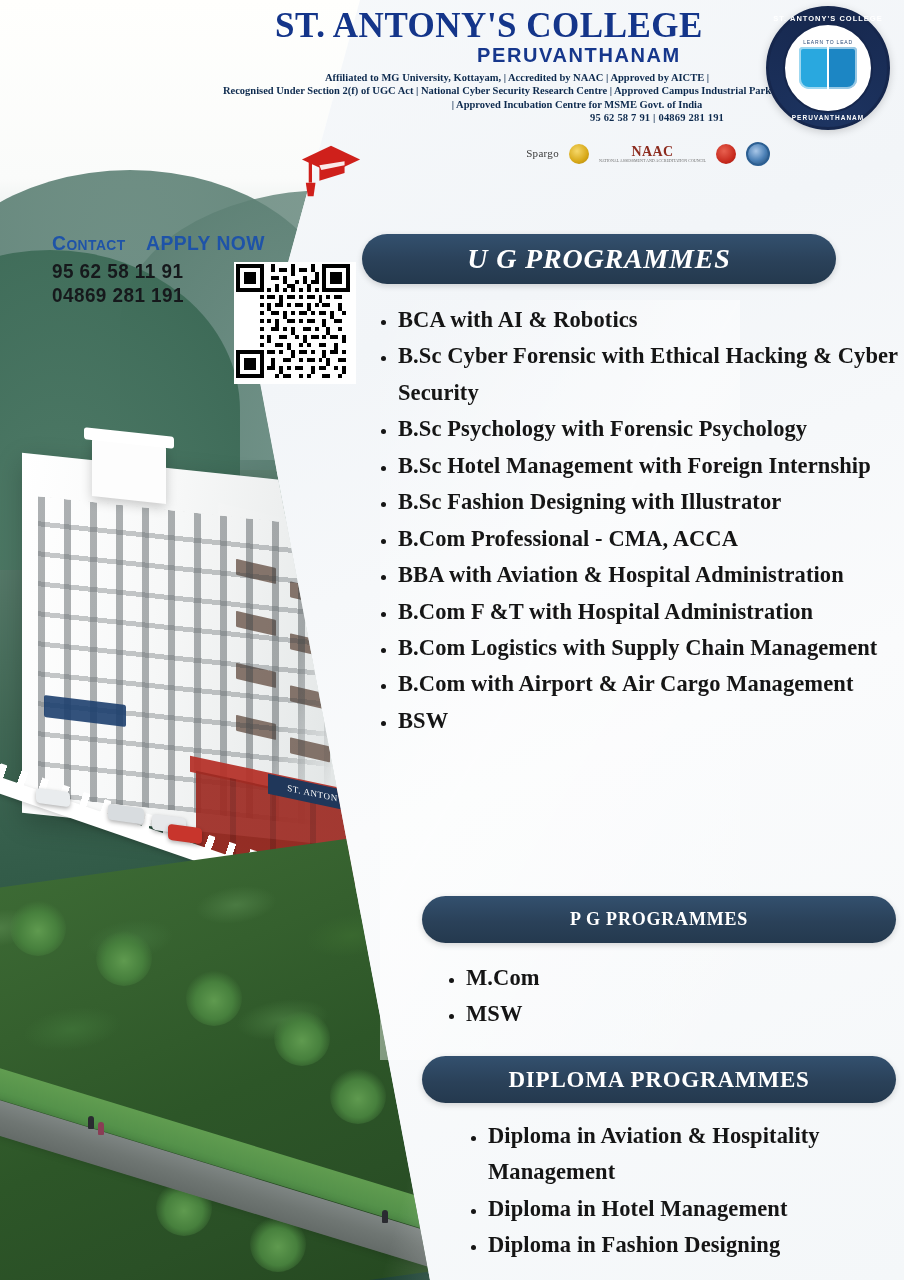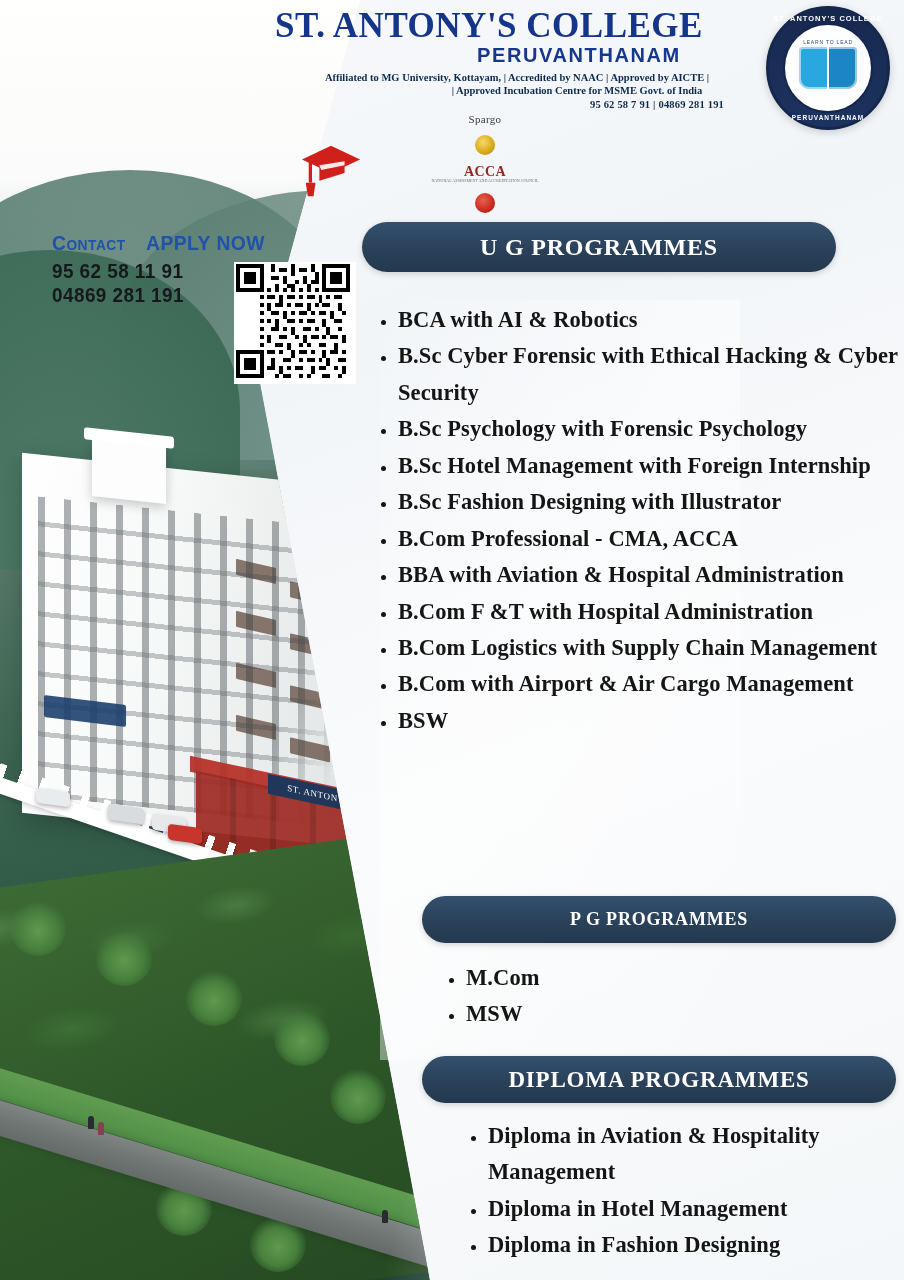--- a/index.html
+++ b/index.html
@@ -232,21 +232,21 @@
   }
   .accred div { white-space:nowrap; }
   .accred .l1 { padding-left:40px; }
   .accred .l2 { padding-left:0; }
   .accred .l3 { padding-left:160px; }
   .accred .phone { padding-left:320px; letter-spacing:.2px; }
 
   
   .badges {
     display:flex; align-items:center; justify-content:flex-end;
-    gap:10px; margin-top:3px; padding-right:120px;flex-direction:column;
+    gap:10px; margin-top:17px; padding-right:120px;
   }
   .badge { display:flex; align-items:center; justify-content:center; }
   .badge-spargo {
     font-family:"Liberation Serif", serif; font-size:11px; color:#3b3b3b;
     letter-spacing:.3px; line-height:1;
   }
   .badge-circle {
     width:20px; height:20px; border-radius:50%;
   }
   .b-gold { background: radial-gradient(circle at 40% 35%, #f6d86a 0%, #d7a817 60%, #a87c0c 100%); }
@@ -358,21 +358,21 @@
     background: linear-gradient(180deg, #33506e 0%, #2a4159 55%, #24394e 100%);
     border-radius: 30px;
     color:#ffffff;
     font-family:"Liberation Serif", serif;
     font-weight:700;
     text-align:center;
     display:flex; align-items:center; justify-content:center;
     letter-spacing:.8px;
     box-shadow: 0 2px 6px rgba(0,0,0,.16);
   }
-  .banner-ug   { left:362px; top:222px; width:474px; height:50px; font-size:24px; }
+  .banner-ug   { left:362px; top:234px; width:474px; height:50px; font-size:28px;font-style:italic; }
   .banner-pg   { left:422px; top:896px; width:474px; height:47px; font-size:18px; }
   .banner-dip  { left:422px; top:1056px; width:474px; height:47px; font-size:23px; }
 
   
   ul.prog {
     position:absolute;
     margin:0;
     padding:0 0 0 26px;
     list-style: disc;
     font-family:"Liberation Serif", serif;
@@ -447,30 +447,31 @@
   </div>
 
   <div class="panel"></div>
   <div class="panel-sheen"></div>
 
   <div class="header">
     <div class="college-name">ST. ANTONY'S COLLEGE</div>
     <div class="college-place">PERUVANTHANAM</div>
     <div class="accred">
       <div class="l1">Affiliated to MG University, Kottayam, | Accredited by NAAC | Approved by AICTE |</div>
+      <div class="l2">Recognised Under Section 2(f) of UGC Act | National Cyber Security Research Centre | Approved Campus Industrial Park</div>
       <div class="l3">| Approved Incubation Centre for MSME Govt. of India</div>
       <div class="phone">95 62 58 7 91 | 04869 281 191</div>
     </div>
     <div class="badges">
       <div class="badge badge-spargo">Spargo</div>
       <div class="badge">
           <span class="badge-circle b-gold"></span>
         </div>
       <div class="badge badge-naac">
-        <span>ACCA</span>
+        <span>NAAC</span>
         <small>NATIONAL ASSESSMENT AND ACCREDITATION COUNCIL</small>
       </div>
       <div class="badge">
           <span class="badge-circle b-red"></span>
         </div>
       <div class="badge">
           <span class="badge-circle b-blue"></span>
         </div>
     </div>
   </div>

